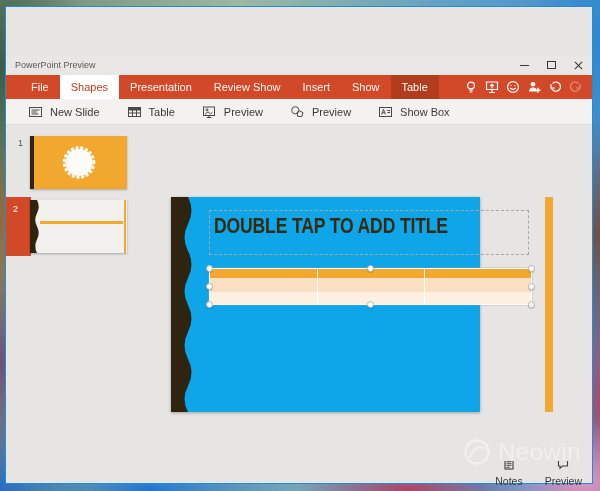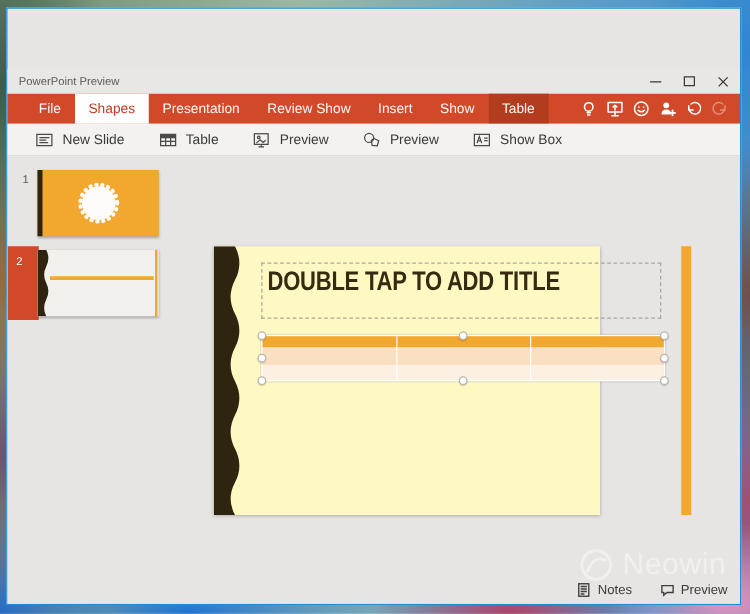--- a/index.html
+++ b/index.html
@@ -69,21 +69,21 @@
   .thumb1{ top:11px; background:#f2a72e; }
   .thumb1 .bar{ position:absolute; left:0; top:0; bottom:0; width:4px; background:#2e2410; }
   .thumb1 svg{ position:absolute; left:0; top:0; }
   .thumb2{ top:75px; background:#f2f0ec; }
   .thumb2 svg{ position:absolute; left:0; top:0; }
   .thumb2 .tline{ position:absolute; left:10px; top:21px; width:83px; height:3px; background:#f2a72e; }
   .thumb2 .tedge{ position:absolute; right:1px; top:0; bottom:0; width:2px; background:#f2a72e; }
 
   
   .canvas{ flex:1 1 auto; position:relative; }
-  .slide{ position:absolute; left:39px; top:72px; width:309px; height:215px; background:#fef9c3; box-shadow:0 1px 3px rgba(0,0,0,.3); }
+  .slide{ position:absolute; left:39px; top:72px; width:309px; height:215px; background:#0ea5e9; box-shadow:0 1px 3px rgba(0,0,0,.3); }
   .slide .wave{ position:absolute; left:0; top:0; }
   .slide .right-bar{ position:absolute; left:374px; top:0; width:8px; height:215px; background:#f2a72e; }
   .title-ph{ position:absolute; left:38px; top:13px; width:320px; height:45px; border:1px dashed #a9a69f; }
   .title-ph .ttext{
     display:inline-block; margin:3px 0 0 4px; font-size:20px; font-weight:800; color:#362a10;
     transform:scale(.88,1.08); transform-origin:left top; letter-spacing:-.2px; white-space:nowrap;
   }
   .ptable{ position:absolute; left:39px; top:72px; width:321px; height:35px;
            box-shadow:0 0 0 1px rgba(255,255,255,.95), 0 0 0 2px rgba(160,160,160,.25); }
   .ptable .r1{ height:9px;  background:#f2a72e; }
@@ -91,21 +91,21 @@
   .ptable .r3{ height:12px; background:#fcf0e3; }
   .col-div{ position:absolute; top:0; bottom:0; width:1px; background:rgba(255,255,255,.9); }
   .cd1{ left:107px; } .cd2{ left:214px; }
   .handle{ position:absolute; width:7px; height:7px; border-radius:50%; background:#fff; border:1px solid #b7b5b2; box-shadow:0 1px 1px rgba(0,0,0,.15); }
   .h-tl{ left:-4px; top:-4px; } .h-tm{ left:50%; margin-left:-4px; top:-4px; } .h-tr{ right:-4px; top:-4px; }
   .h-ml{ left:-4px; top:50%; margin-top:-4px; } .h-mr{ right:-4px; top:50%; margin-top:-4px; }
   .h-bl{ left:-4px; bottom:-4px; } .h-bm{ left:50%; margin-left:-4px; bottom:-4px; } .h-br{ right:-4px; bottom:-4px; }
 
   
   .statusbar{ height:22px; flex:0 0 auto; display:flex; align-items:center; justify-content:flex-end; gap:22px; padding-right:10px; background:#e7e5e3; }
-  .sbtn{ display:flex; align-items:center; gap:5px; }
+  .sbtn{ display:flex; align-items:center; gap:5px;flex-direction:column; }
   .sbtn svg{ width:12px; height:12px; stroke:#3f3f3d; fill:none; stroke-width:1.1; }
   .sbtn span{ font-size:10.5px; color:#3a3a38; }
 
   
   .watermark{ position:absolute; left:463px; top:438px; display:flex; align-items:center; gap:7px;
               color:rgba(255,255,255,.42); z-index:40; pointer-events:none; }
   .watermark svg{ width:28px; height:28px; }
   .watermark span{ font-size:24px; letter-spacing:.5px; }
 </style>
 </head>

